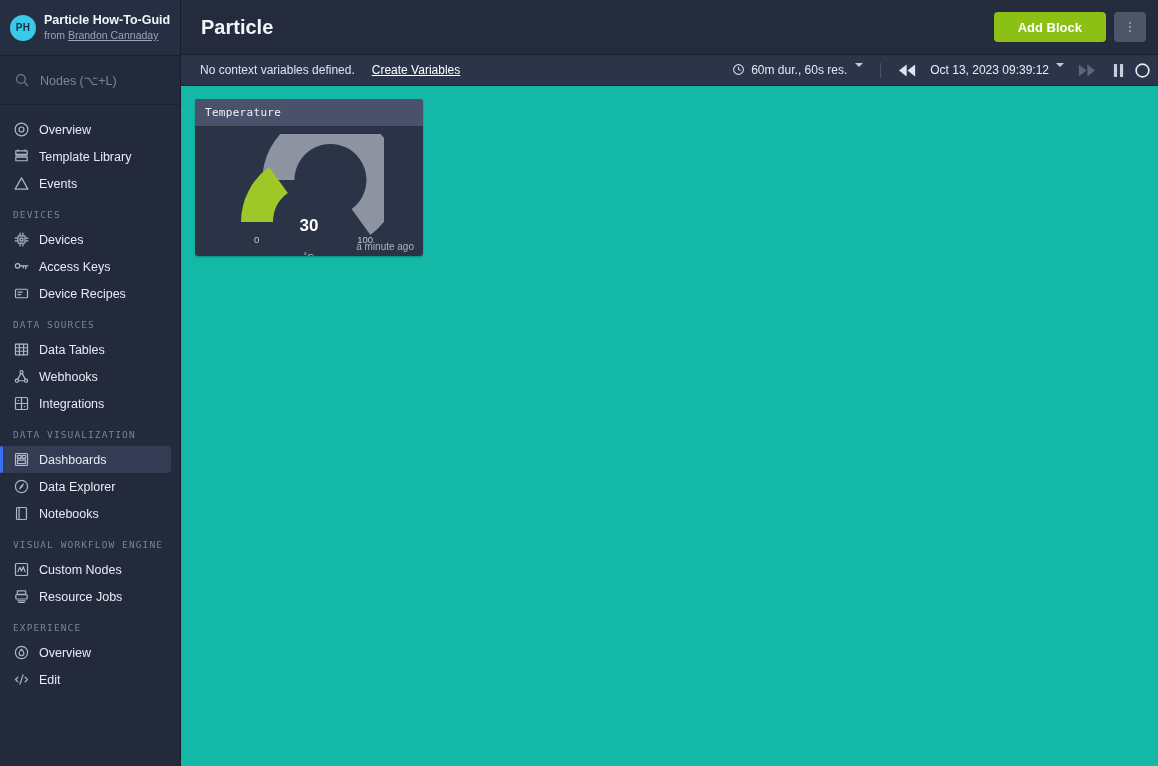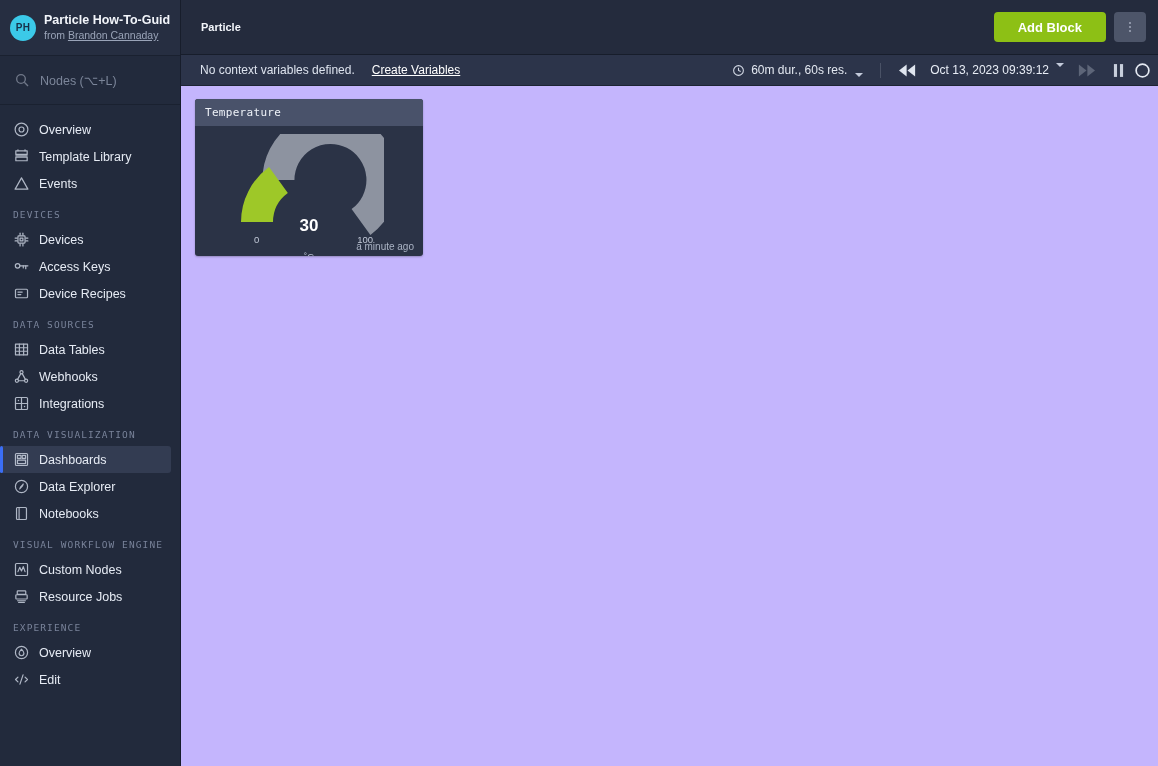--- a/index.html
+++ b/index.html
@@ -90,21 +90,21 @@
   }
 
   
   #main { flex: 1; display: flex; flex-direction: column; min-width: 0; }
   #topbar {
     height: 55px; background: #242b3d;
     border-bottom: 1px solid #171d2b;
     display: flex; align-items: center;
     padding: 0 12px 0 20px;
   }
-  #page-title { font-size: 11px; font-weight: bold; color: #f2f5fa; }
+  #page-title { font-size: 20px; font-weight: bold; color: #f2f5fa; }
   #topbar-spacer { flex: 1; }
   #add-block-btn {
     background: #8dc015; color: #ffffff;
     font-size: 13px; font-weight: bold;
     border: none; border-radius: 4px;
     height: 30px; padding: 0 24px;
     cursor: pointer;
   }
   #kebab-btn {
     width: 32px; height: 30px; margin-left: 8px;
@@ -121,21 +121,21 @@
     font-size: 12px; color: #dde3ee;
   }
   #ctx-text { white-space: nowrap; }
   #ctx-link {
     color: #ffffff; text-decoration: underline;
     margin-left: 17px; cursor: pointer;
   }
   #subbar-spacer { flex: 1; }
   .tb-group { display: flex; align-items: center; }
   #duration-btn {
-    display: flex; align-items: flex-end; gap: 6px;
+    display: flex; align-items: flex-start; gap: 6px;
     cursor: pointer; color: #e3e8f1; font-size: 12px;
     padding: 2px 4px;
   }
   .caret {
     width: 0; height: 0;
     border-left: 4px solid transparent;
     border-right: 4px solid transparent;
     border-top: 4.5px solid #c3cada;
     margin-left: 2px;
   }
@@ -144,21 +144,21 @@
   }
   .tb-icon-btn {
     cursor: pointer; padding: 2px 5px; display: flex; align-items: center;
   }
   #datetime-btn {
     display: flex; gap: 5px;
     cursor: pointer; color: #e8edf6; font-size: 12px;
     margin: 0 6px; padding: 2px 3px;
   }
 
-  #canvas { flex: 1; background: #c4b5fd; padding: 13px 0 0 14px; overflow: hidden; }
+  #canvas { flex: 1; background: #14b8a6; padding: 13px 0 0 14px; overflow: hidden; }
 
   
   #block-card {
     width: 228px; background: #2b3346;
     border-radius: 3px; overflow: hidden;
     box-shadow: 0 1px 2px rgba(0,0,0,.25);
   }
   #block-header {
     height: 27px; background: #49526a;
     display: flex; align-items: center;

